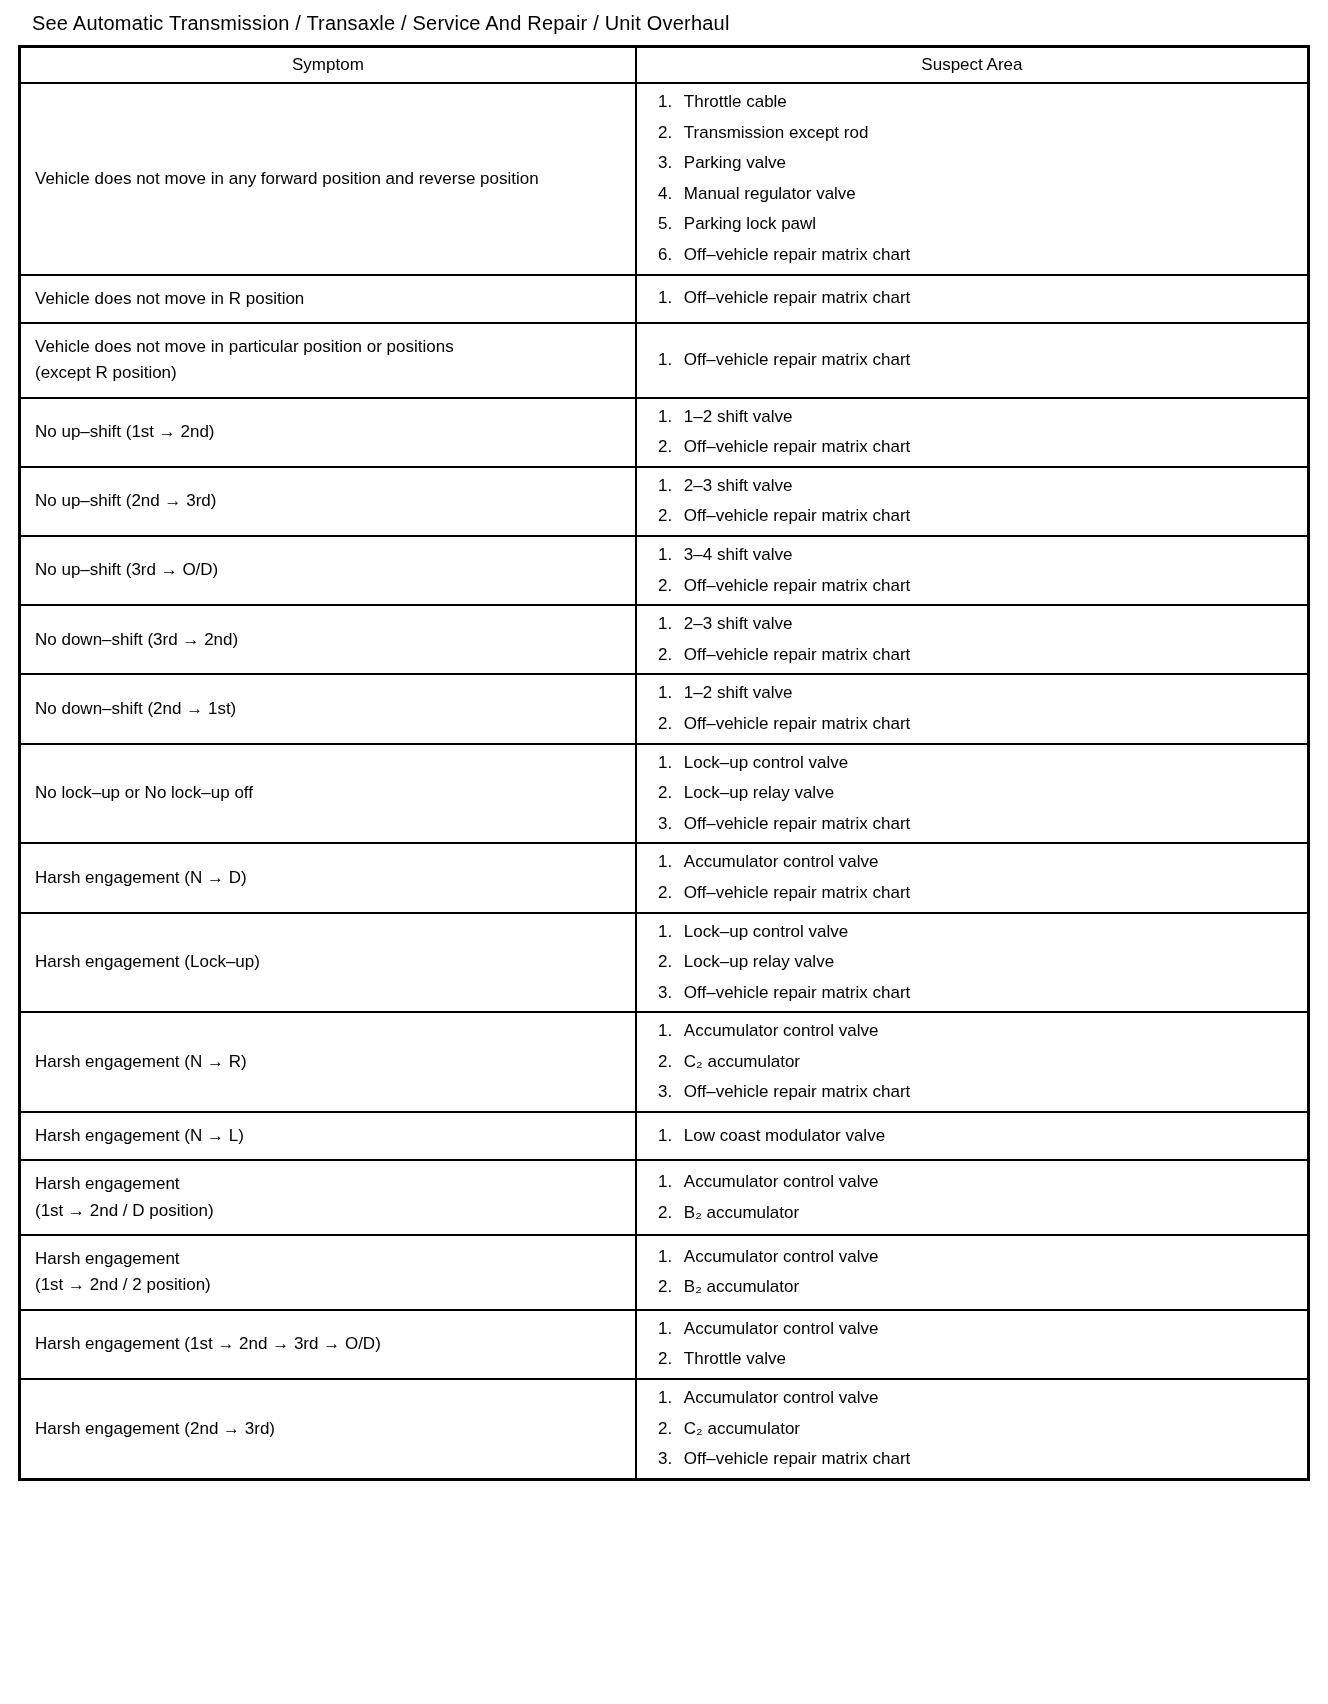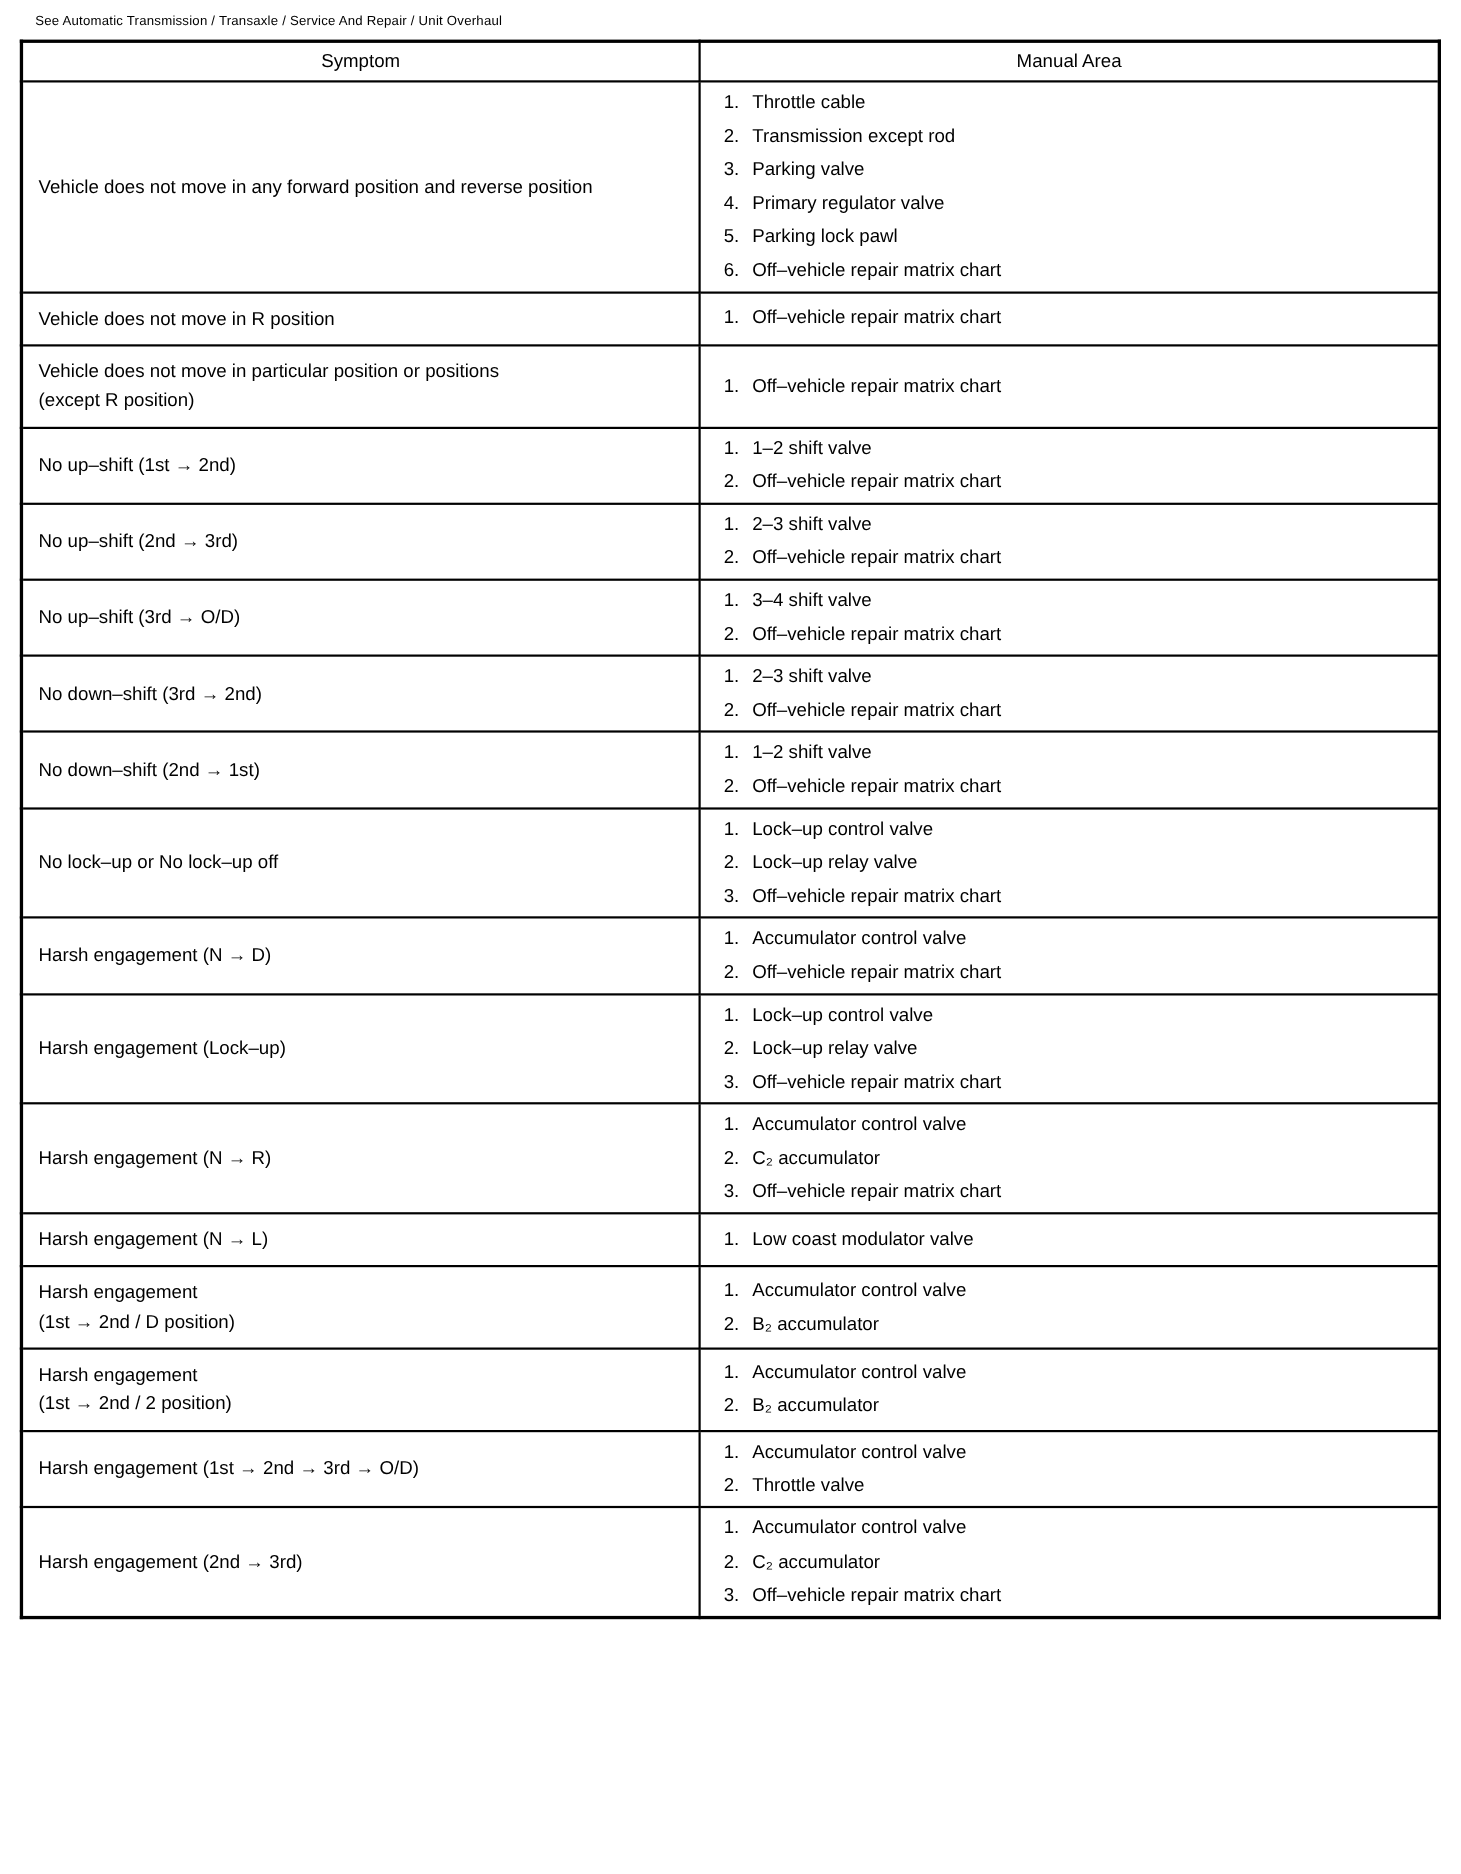--- a/index.html
+++ b/index.html
@@ -9,21 +9,21 @@
   }
   body {
     width: 1328px;
     color: #000000;
     font-family: "Liberation Sans", sans-serif;
   }
   .page {
     padding: 8px 18px 14px 18px;
   }
   .breadcrumb {
-    font-size: 12px;
+    font-size: 20px;
     letter-spacing: 0.2px;
     margin: 4px 0 10px 14px;
   }
   table.symptom-table {
     width: 100%;
     border-collapse: collapse;
     border: 3px solid #000000;
     table-layout: fixed;
   }
   table.symptom-table th,
@@ -62,32 +62,32 @@
 </head>
 <body>
 
 <div class="page">
   <div class="breadcrumb">See Automatic Transmission / Transaxle / Service And Repair / Unit Overhaul</div>
 
   <table class="symptom-table">
     <thead>
       <tr>
         <th class="symptom-col">Symptom</th>
-        <th class="suspect-col">Manual Area</th>
+        <th class="suspect-col">Suspect Area</th>
       </tr>
     </thead>
     <tbody>
         <tr>
           <td class="symptom-cell">Vehicle does not move in any forward position and reverse position</td>
           <td class="suspect-cell">
             <ol>
               <li>Throttle cable</li>
               <li>Transmission except rod</li>
               <li>Parking valve</li>
-              <li>Primary regulator valve</li>
+              <li>Manual regulator valve</li>
               <li>Parking lock pawl</li>
               <li>Off–vehicle repair matrix chart</li>
             </ol>
           </td>
         </tr>
         <tr>
           <td class="symptom-cell">Vehicle does not move in R position</td>
           <td class="suspect-cell">
             <ol>
               <li>Off–vehicle repair matrix chart</li>

